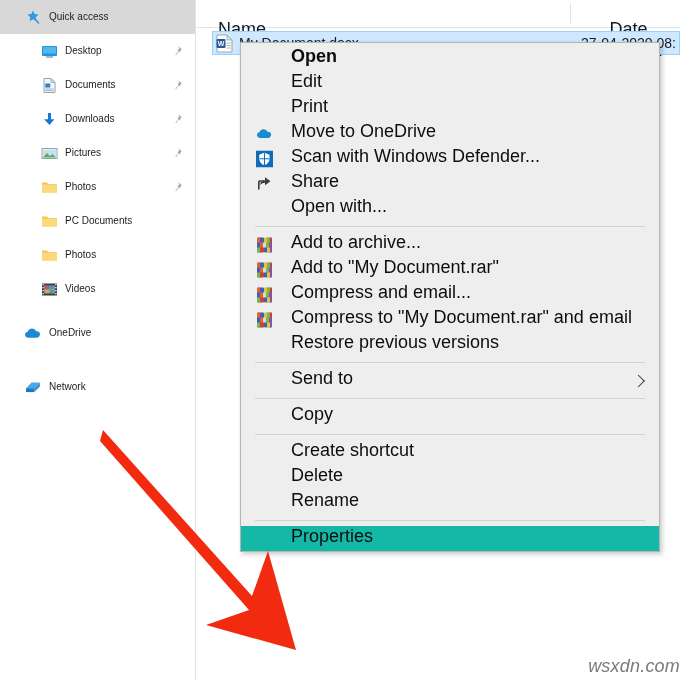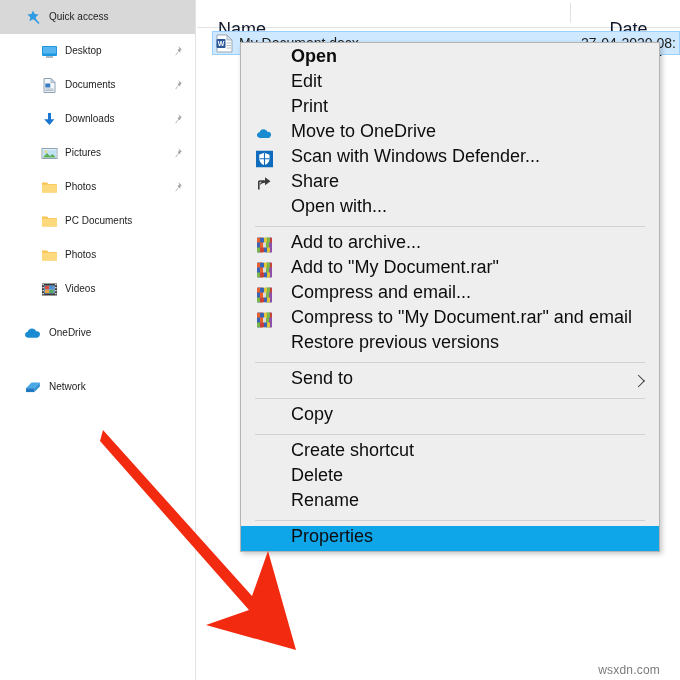--- a/index.html
+++ b/index.html
@@ -120,21 +120,21 @@
     height: 25px;
     display: flex;
     align-items: flex-start;
     font-size: 18px;
     color: #0d0d0d;
     padding-left: 50px;
     white-space: nowrap;
     cursor: default;
   }
   .mi.bold { font-weight: bold; }
-  .mi.hl { background: #0ea5e9; }
+  .mi.hl { background: #14b8a6; }
   .mi .mico {
     position: absolute;
     left: 15px; top: 50%;
     transform: translateY(-50%);
     width: 17px; height: 17px;
     display: flex; align-items: center; justify-content: center;
   }
   .mi .chev {
     position: absolute;
     right: 16px; top: 50%;
@@ -181,24 +181,25 @@
   #arrow {
     position: absolute;
     left: 0; top: 0;
     width: 680px; height: 680px;
     pointer-events: none;
   }
 
   
   #watermark {
     position: absolute;
-    right: 20px; bottom: 3px;
-    font-size: 12px;
+    right: 0; bottom: 3px;
+    font-size: 18px;
     color: #7a7a7a;
     letter-spacing: .2px;
+    font-style: italic;
   }
 </style>
 </head>
 <body>
 
 <div id="root">
 
   <div id="sidebar">
       <div class="nav-row indent-0 selected">
         <span class="ico">

